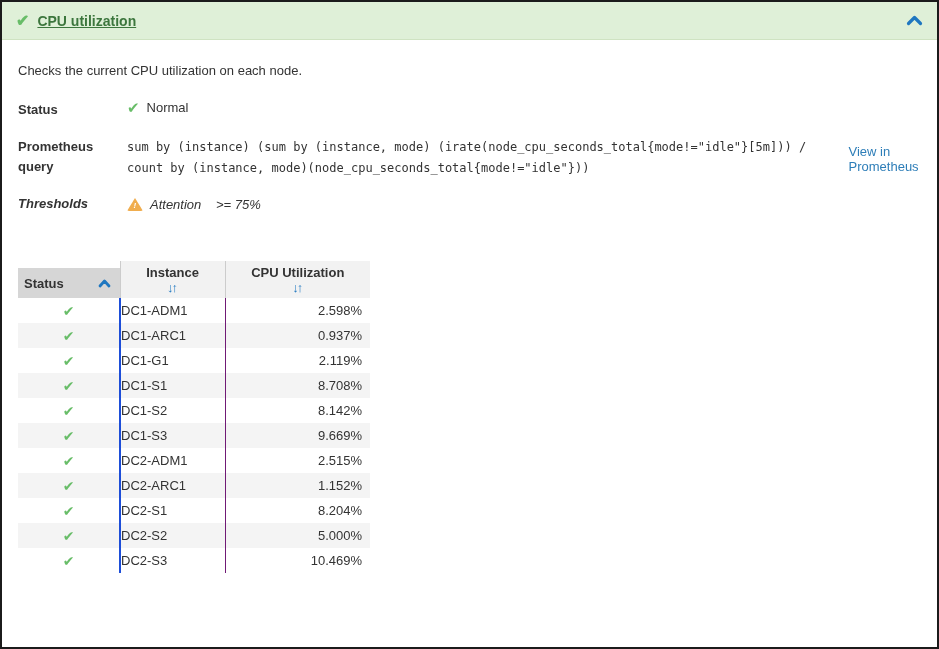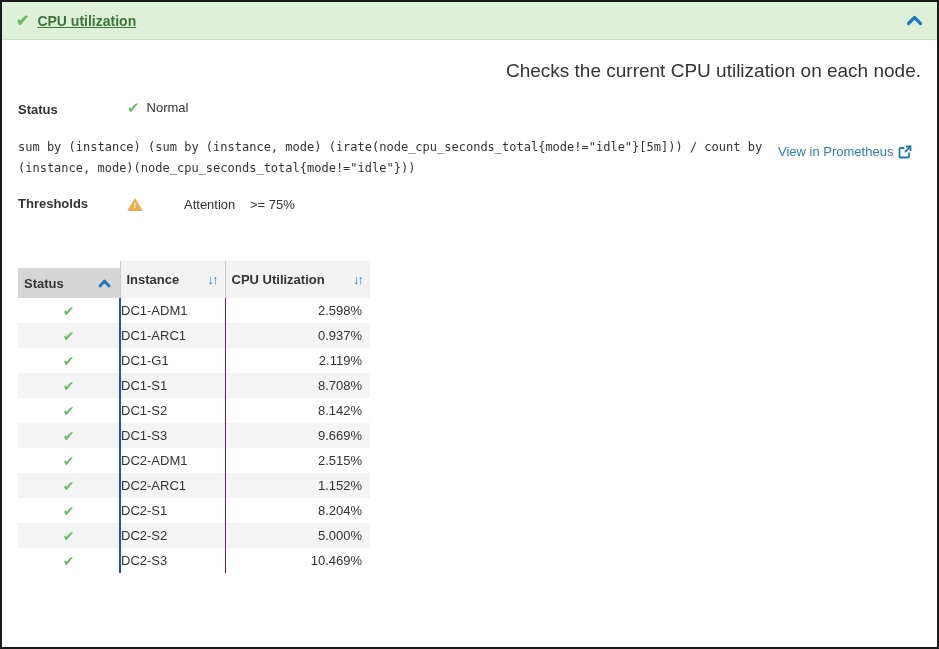--- a/index.html
+++ b/index.html
@@ -14,55 +14,55 @@
   
   .acc-header{height:38px;background:var(--header-bg);border-bottom:1px solid #cfe3c2;
               display:flex;align-items:center;padding:0 14px;box-sizing:border-box;cursor:pointer;}
   .hdr-check{color:var(--check-green);font-size:16px;font-weight:bold;margin-right:8px;line-height:1;}
   .hdr-title{color:var(--header-text);font-weight:bold;font-size:14px;
              text-decoration:underline;cursor:pointer;}
   .spacer{flex:1;}
   .chev{display:block;}
   
   .acc-body{padding:6px 16px 0;}
-  .para{font-size:19px;line-height:18px;margin:16px 0 0;text-align:right;}
+  .para{font-size:13px;line-height:18px;margin:16px 0 0;}
   .para + .para{margin-top:11px;}
   a.link{color:var(--link-blue);text-decoration:none;cursor:pointer;}
   a.link b{font-weight:bold;}
   
   .kv{display:flex;align-items:flex-start;font-size:13px;}
   .kv-label{width:109px;flex:0 0 109px;font-weight:bold;line-height:20px;}
   .kv-status{margin-top:20px;}
   .kv-prom{margin-top:17px;}
-  .kv-thresh{margin-top:15px;}
+  .kv-thresh{margin-top:15px;font-style:italic;}
   .kv-value{display:flex;align-items:center;}
   .kv-value .check{color:var(--check-green);font-size:15px;margin-right:7px;line-height:1;}
   .prom-col{display:flex;align-items:flex-start;}
   code.query{font-family:"DejaVu Sans Mono",monospace;font-size:12px;line-height:21px;
              width:760px;display:block;white-space:pre-wrap;word-break:break-word;color:#333;}
   .prom-link{margin-top:7px;display:flex;align-items:center;font-size:13px;color:var(--link-blue);
              text-decoration:none;cursor:pointer;}
   .prom-link svg{margin-left:5px;}
   .thresh-item{display:flex;align-items:center;height:21px;}
-  .sev{width:66px;display:inline-block;margin-left:34px;}
+  .sev{width:66px;display:inline-block;}
   .th-icon{width:16px;margin-right:7px;display:flex;justify-content:center;}
   .tri{width:0;height:0;border-left:8px solid transparent;border-right:8px solid transparent;
        border-bottom:13px solid var(--warning-yellow);position:relative;border-radius:2px;}
   .tri::after{content:"!";position:absolute;left:-1.5px;top:3px;color:#fff;
               font-size:8px;font-weight:bold;}
   .circ{width:14px;height:14px;border-radius:50%;background:var(--danger-red);
         display:flex;align-items:center;justify-content:center;}
   .circ::after{content:"✕";color:#fff;font-size:8px;font-weight:bold;line-height:1;}
   
   table.grid{border-collapse:collapse;table-layout:fixed;margin-top:46px;font-size:13px;}
   .grid col.c1{width:102px;} .grid col.c2{width:105px;} .grid col.c3{width:145px;}
   .grid th{padding:0;font-weight:bold;height:37px;vertical-align:bottom;text-align:left;cursor:pointer;}
   .grid th.th-plain{background:#f2f2f2;vertical-align:middle;}
   .grid th + th{border-left:1px solid #ccc;}
-  .hdr-flex{display:flex;align-items:center;justify-content:space-between;padding:0 6px;}
+  .hdr-flex{display:flex;align-items:center;justify-content:space-between;padding:0 6px;flex-direction:column;}
   .status-hdr{height:30px;background:#d6d6d6;display:flex;align-items:center;
               justify-content:space-between;padding:0 9px 0 6px;box-sizing:border-box;}
   .sort-both{color:var(--icon-blue);font-weight:bold;letter-spacing:-2px;padding-right:2px;}
   .grid td{height:25px;padding:0;box-sizing:border-box;}
   .grid tr.alt td{background:#f4f4f4;}
   .grid td.c-status{text-align:center;}
   .grid td.c-status .check{color:var(--check-green);font-size:14px;}
   .grid td.c-inst{border-left:2px solid #1d4ed8;}
   .grid td.c-cpu{text-align:right;padding-right:8px;border-left:1px solid #701a75;}
 </style>
@@ -87,20 +87,21 @@
 
     <div class="kv kv-status">
       <div class="kv-label">Status</div>
       <div class="kv-value">
         <span class="check">✔</span>
         <span>Normal</span>
       </div>
     </div>
 
     <div class="kv kv-prom">
+      <div class="kv-label">Prometheus query</div>
       <div class="prom-col">
         <code class="query">sum by (instance) (sum by (instance, mode) (irate(node_cpu_seconds_total{mode!="idle"}[5m])) / count by (instance, mode)(node_cpu_seconds_total{mode!="idle"}))</code>
         <a class="prom-link">
           <span>View in Prometheus</span>
           <svg width="14" height="14" viewBox="0 0 14 14">
             <path d="M11 7.6 V11.4 A1.1 1.1 0 0 1 9.9 12.5 H2.6 A1.1 1.1 0 0 1 1.5 11.4 V4.1 A1.1 1.1 0 0 1 2.6 3 H6.4" fill="none" stroke="#1f77c0" stroke-width="1.8"></path>
             <path d="M8 1.5 H12.5 V6" fill="none" stroke="#1f77c0" stroke-width="1.8"></path>
             <path d="M12 2 L7 7" fill="none" stroke="#1f77c0" stroke-width="1.8"></path>
           </svg>
         </a>

